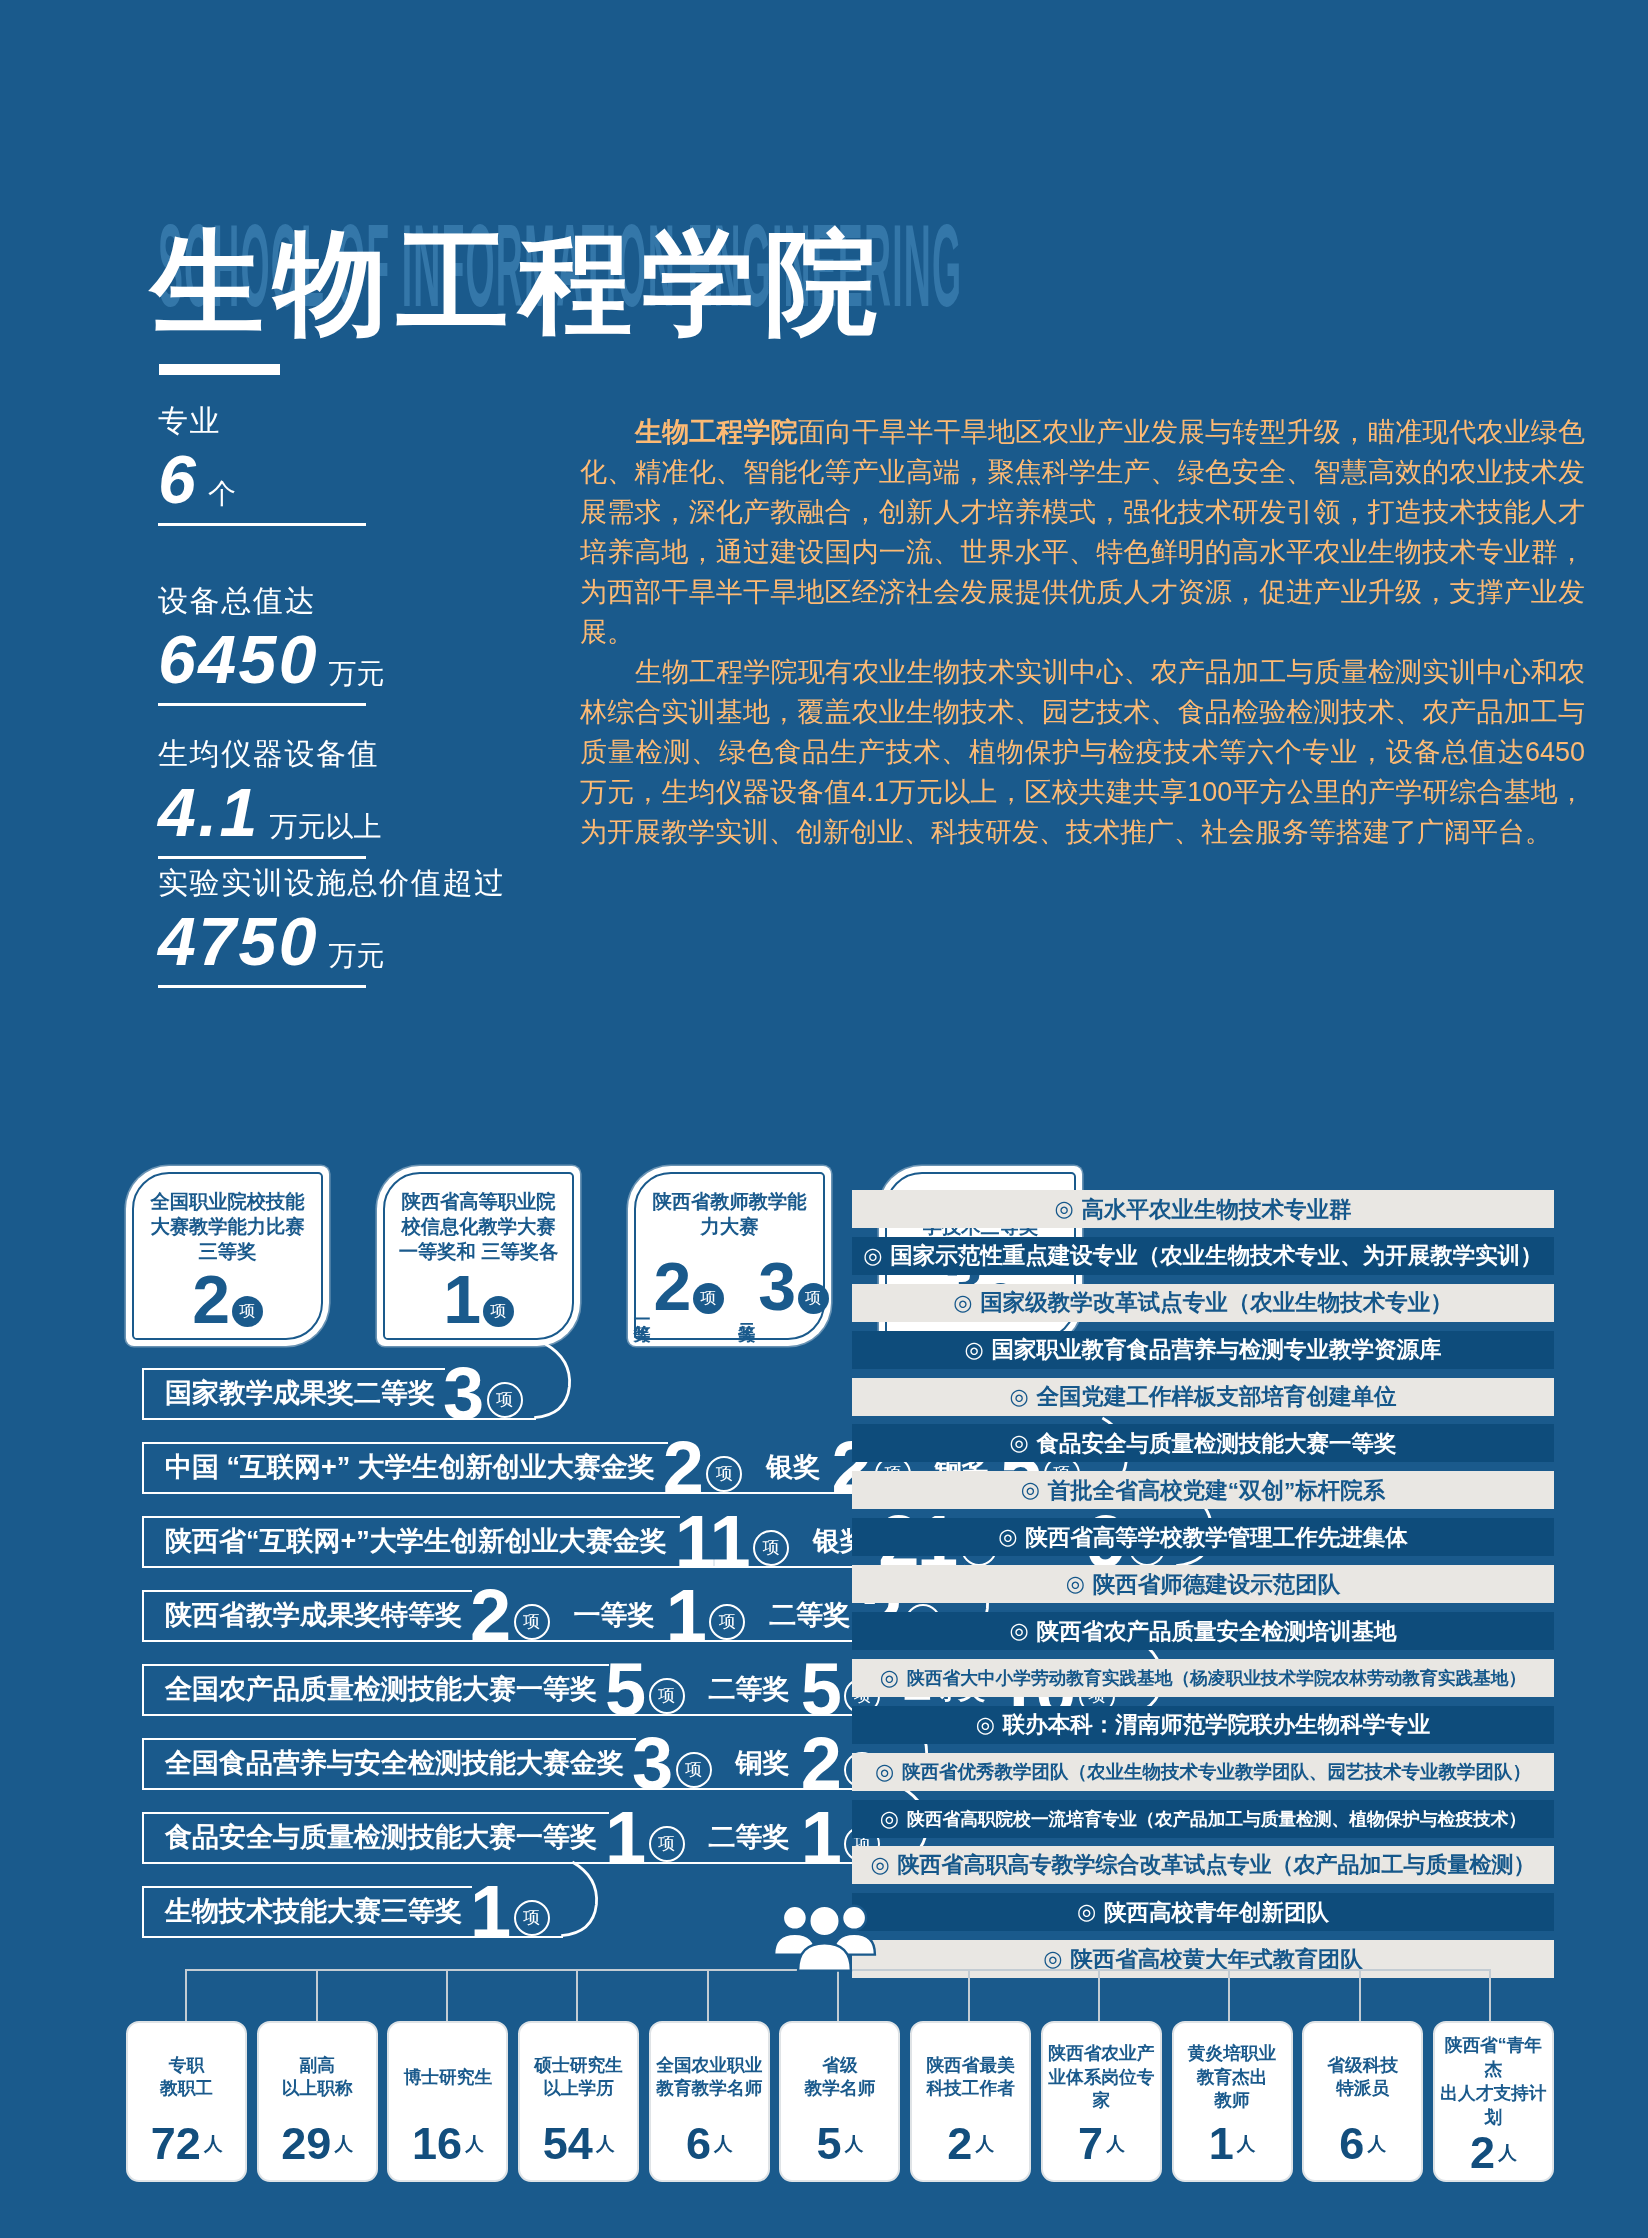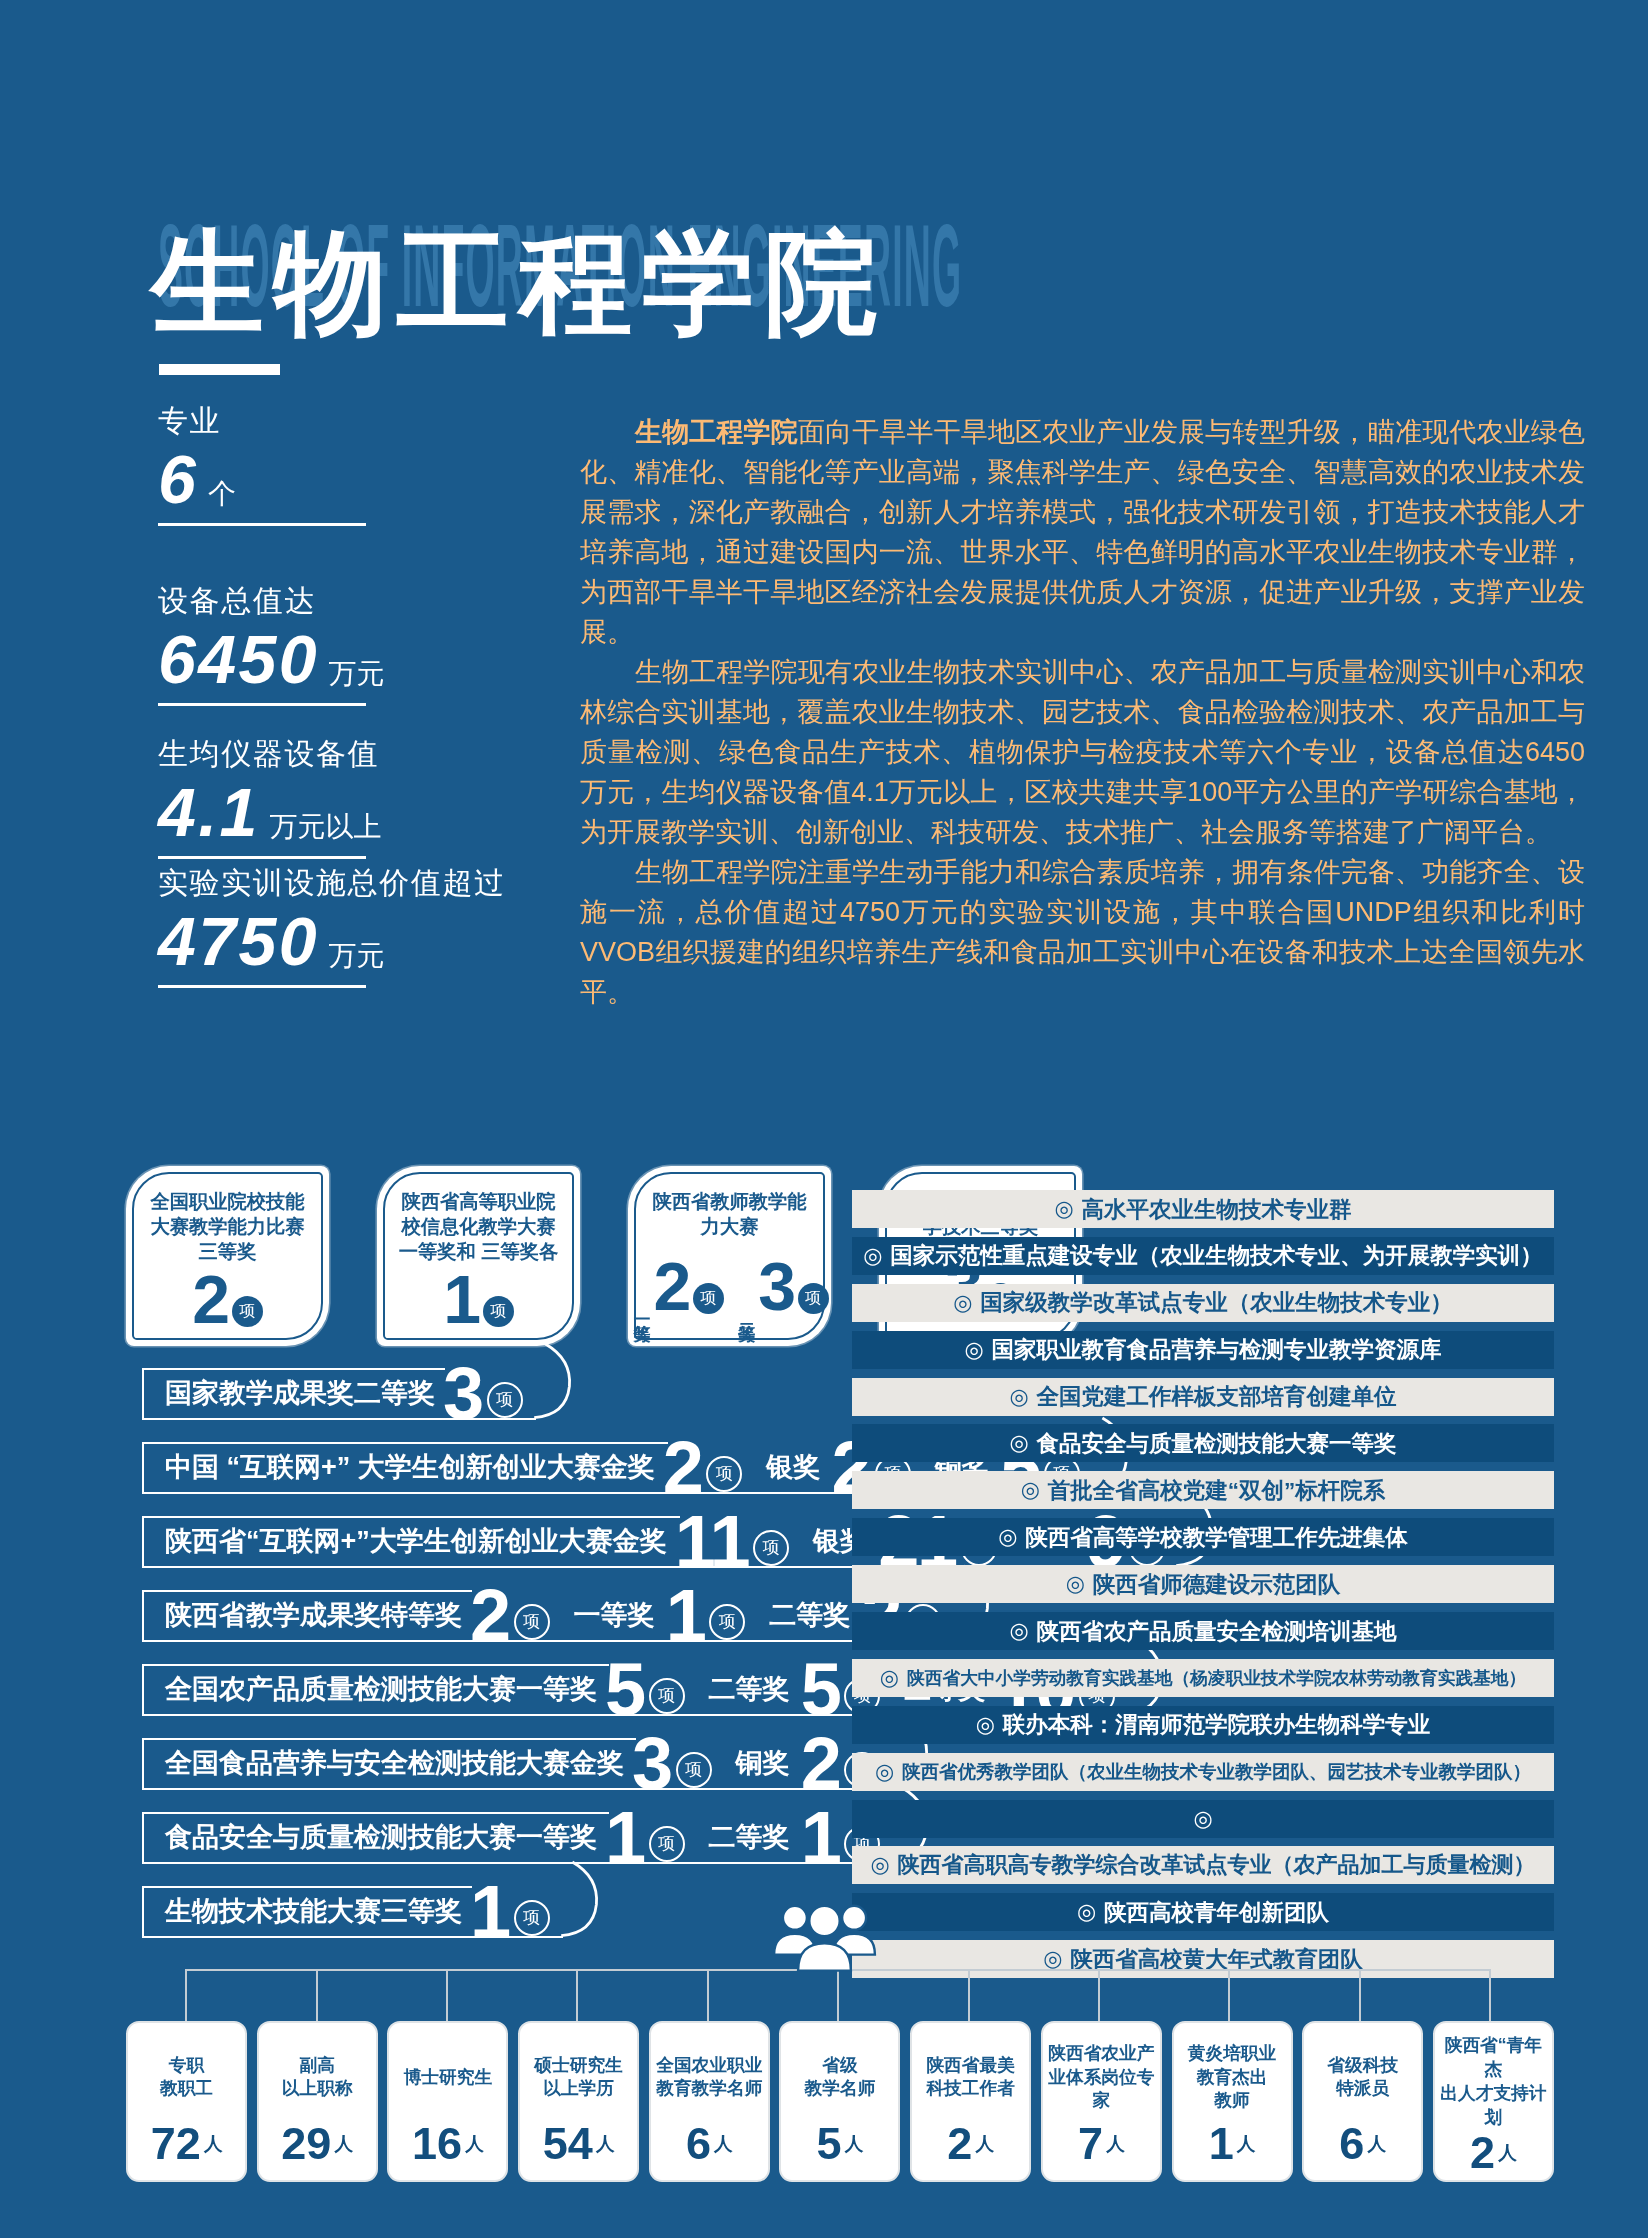--- a/index.html
+++ b/index.html
@@ -125,21 +125,20 @@
           <span class="stat-value">4750</span>
           <span class="stat-unit">万元</span>
         </div>
         <div class="stat-line"></div>
       </div>
     </div>
 
   <div class="paragraphs" id="paragraphs-root">
       <p><span class="para-lead">生物工程学院</span>面向干旱半干旱地区农业产业发展与转型升级，瞄准现代农业绿色化、精准化、智能化等产业高端，聚焦科学生产、绿色安全、智慧高效的农业技术发展需求，深化产教融合，创新人才培养模式，强化技术研发引领，打造技术技能人才培养高地，通过建设国内一流、世界水平、特色鲜明的高水平农业生物技术专业群，为西部干旱半干旱地区经济社会发展提供优质人才资源，促进产业升级，支撑产业发展。</p>
       <p>生物工程学院现有农业生物技术实训中心、农产品加工与质量检测实训中心和农林综合实训基地，覆盖农业生物技术、园艺技术、食品检验检测技术、农产品加工与质量检测、绿色食品生产技术、植物保护与检疫技术等六个专业，设备总值达6450万元，生均仪器设备值4.1万元以上，区校共建共享100平方公里的产学研综合基地，为开展教学实训、创新创业、科技研发、技术推广、社会服务等搭建了广阔平台。</p>
-      <p>生物工程学院注重学生动手能力和综合素质培养，拥有条件完备、功能齐全、设施一流，总价值超过4750万元的实验实训设施，其中联合国UNDP组织和比利时VVOB组织援建的组织培养生产线和食品加工实训中心在设备和技术上达全国领先水平。</p>
     </div>
 
   <div class="badges" id="badges-root">
       <div class="badge">
         <div class="badge-title">全国职业院校技能大赛教学能力比赛三等奖</div>
         <div class="badge-groups">
           <div class="badge-group">
             <span class="badge-num">2</span>
             <span class="badge-unit">项</span>
           </div>
@@ -333,20 +332,21 @@
       <div class="honor dark">
         <span class="honor-bullet">◎</span>
         <span class="honor-text">联办本科：渭南师范学院联办生物科学专业</span>
       </div>
       <div class="honor gray">
         <span class="honor-bullet">◎</span>
         <span class="honor-text" style="font-size: 18.5px;">陕西省优秀教学团队（农业生物技术专业教学团队、园艺技术专业教学团队）</span>
       </div>
       <div class="honor dark">
         <span class="honor-bullet">◎</span>
+        <span class="honor-text" style="font-size: 17.7px;">陕西省高职院校一流培育专业（农产品加工与质量检测、植物保护与检疫技术）</span>
       </div>
       <div class="honor gray">
         <span class="honor-bullet">◎</span>
         <span class="honor-text" style="font-size: 22px;">陕西省高职高专教学综合改革试点专业（农产品加工与质量检测）</span>
       </div>
       <div class="honor dark">
         <span class="honor-bullet">◎</span>
         <span class="honor-text">陕西高校青年创新团队</span>
       </div>
       <div class="honor gray">

